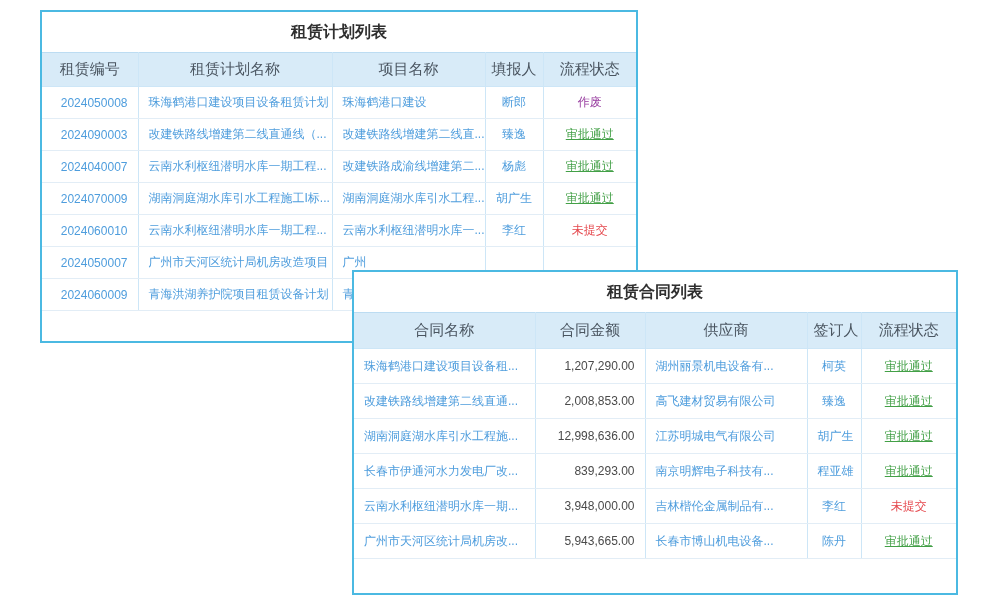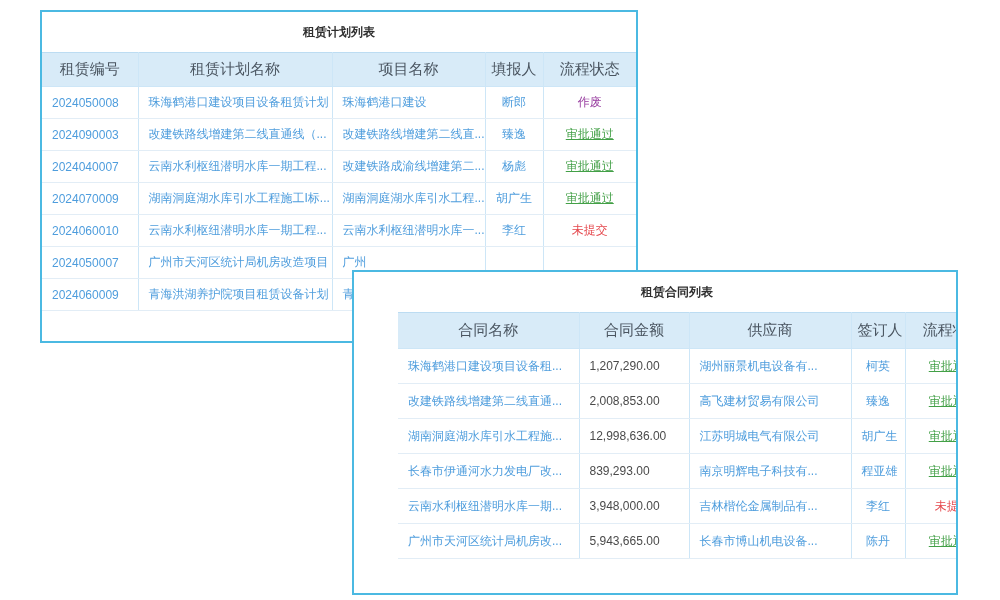--- a/index.html
+++ b/index.html
@@ -12,47 +12,47 @@
   body{
     width:1000px;height:600px;position:relative;overflow:hidden;
     background:#ffffff;
     font-family:"Liberation Sans","DejaVu Sans",sans-serif;
   }
   .panel{
     position:absolute;background:#ffffff;border:2px solid var(--accent);
     box-sizing:border-box;overflow:hidden;
   }
   #plan-panel{left:40px;top:10px;width:598px;height:333px;z-index:1;}
-  #contract-panel{left:352px;top:270px;width:606px;height:325px;z-index:2;padding-left:44px;}
+  #contract-panel{left:352px;top:270px;width:606px;height:325px;z-index:2;}
   .panel-title{
     height:40px;line-height:40px;text-align:center;
-    font-size:12px;font-weight:bold;color:var(--title);
+    font-size:16px;font-weight:bold;color:var(--title);
     white-space:nowrap;overflow:hidden;
   }
   table{border-collapse:collapse;table-layout:fixed;width:100%;}
   th{
     background:var(--header-bg);color:var(--header-text);
     font-size:15px;font-weight:normal;text-align:center;
     border:1px solid var(--grid);border-top:1px solid #bcdcf2;
     padding:0 6px;white-space:nowrap;overflow:hidden;
   }
   #plan-panel th{height:33px;}
   #contract-panel th{height:35px;}
   td{
     font-size:12px;border-left:1px solid var(--grid);border-right:1px solid var(--grid);
     border-bottom:1px solid var(--rowline);
     padding:0 10px;white-space:nowrap;overflow:hidden;box-sizing:border-box;
   }
   #plan-panel td{height:32px;}
   #contract-panel td{height:35px;}
   table tr > *:first-child{border-left:none;}
   table tr > *:last-child{border-right:none;}
-  .c-id{text-align:left;color:var(--link);}
+  .c-id{text-align:right;color:var(--link);}
   .c-text{text-align:left;color:var(--link);}
-  .c-amount{text-align:left;color:var(--amount);}
+  .c-amount{text-align:right;color:var(--amount);}
   .c-person{text-align:center;color:var(--link);}
   .c-status{text-align:center;}
   .st-approved{color:var(--green);text-decoration:underline;}
   .st-not-submitted{color:var(--red);}
   .st-voided{color:var(--purple);margin-left:8px;}
 </style>
 </head>
 <body>
 
 <div class="panel" id="plan-panel">

